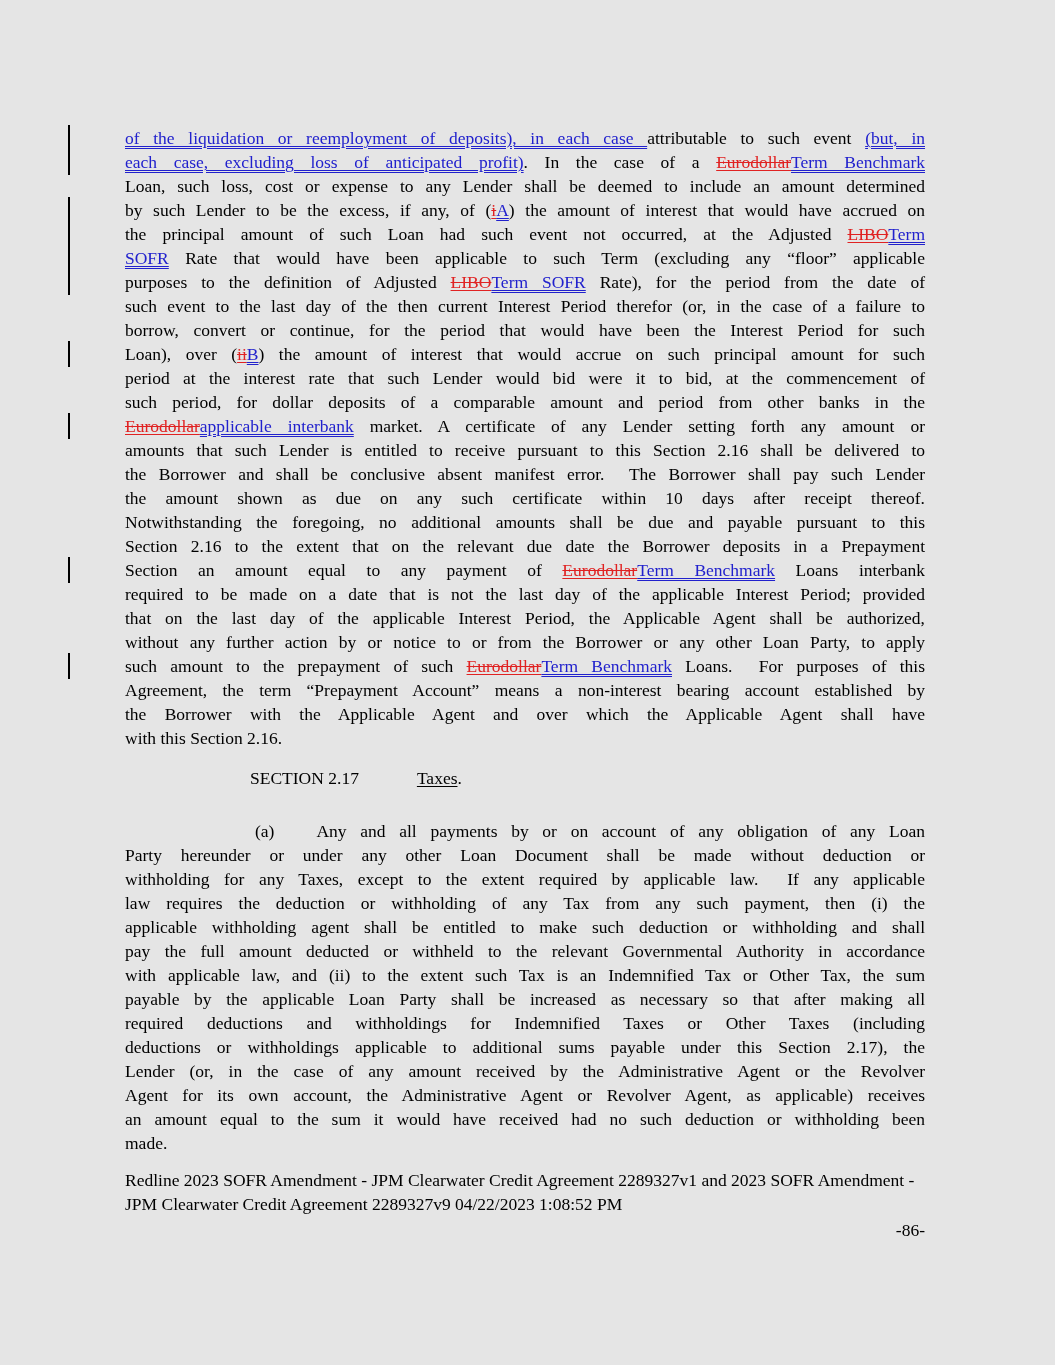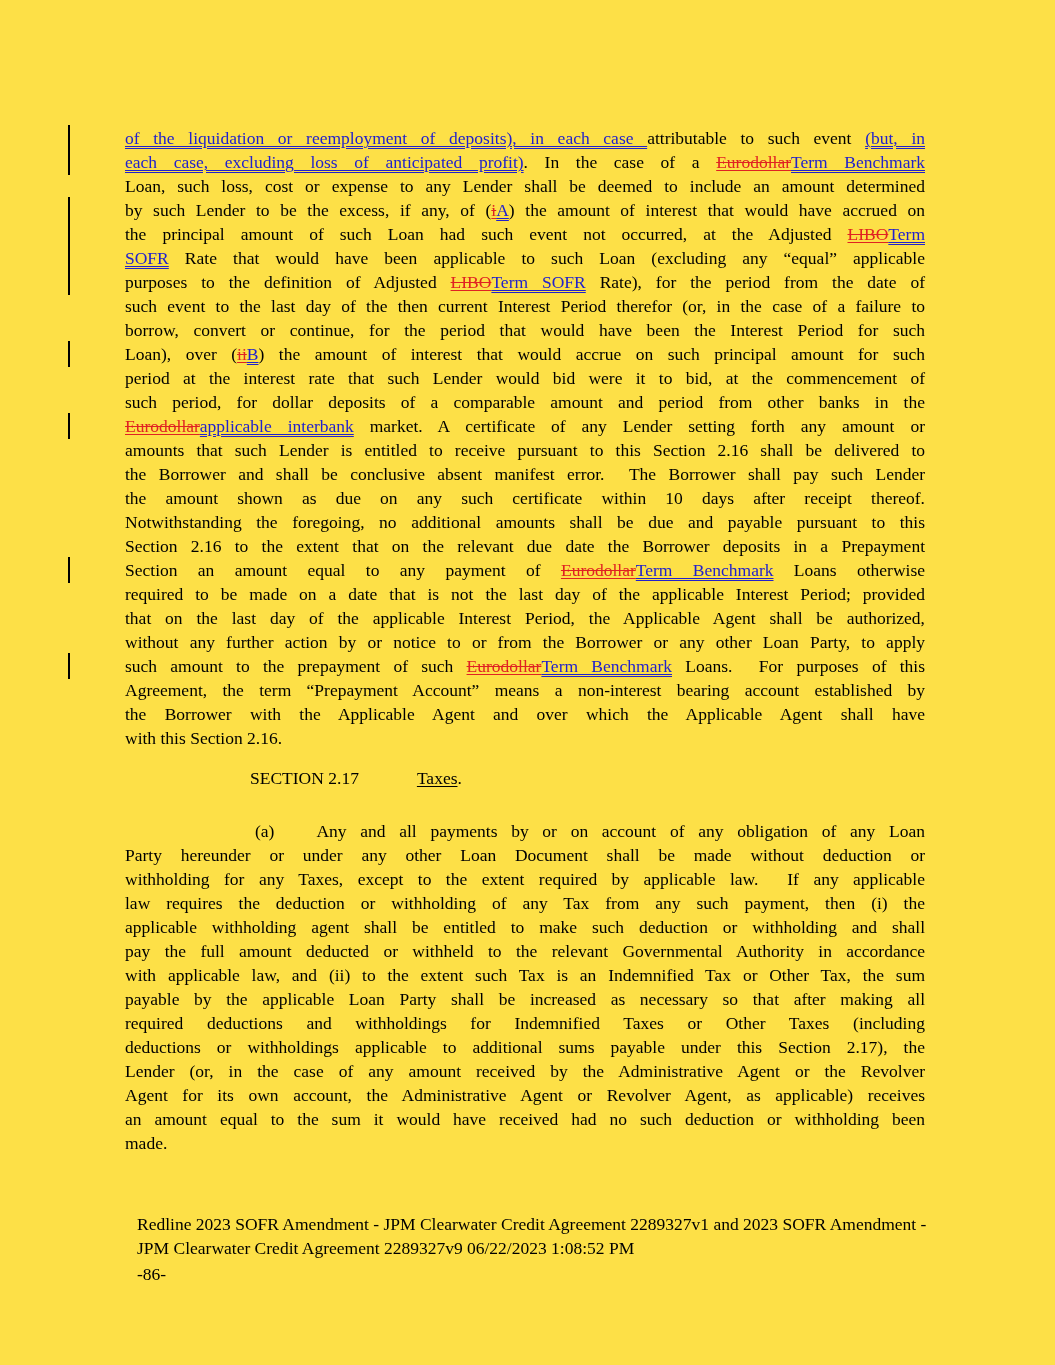--- a/index.html
+++ b/index.html
@@ -1,20 +1,20 @@
 <!DOCTYPE html>
 <html style="--ins-color: #2121cd; --del-color: #e02222; --text-color: #000000; --bar-color: #000000;"><head>
 <meta charset="utf-8">
 <style>
   html, body { margin: 0; padding: 0; background: #ffffff; }
   #page {
     position: relative;
     width: 1055px;
     height: 1365px;
-    background: #fde047;
+    background: #e5e5e5;
     font-family: "Liberation Serif", serif;
     font-size: 17.5px;
     color: var(--text-color, #000);
     overflow: hidden;
   }
   #content {
     position: absolute;
     left: 125px;
     top: 126px;
     width: 800px;
@@ -51,53 +51,52 @@
     text-decoration-thickness: 1px;
     text-underline-offset: 2px;
   }
   .run-em { }
   .run-u  { text-decoration: underline; text-decoration-thickness: 1px; text-underline-offset: 2px; }
   .run-tab { display: inline-block; }
   #heading-block { margin-top: 16px; margin-bottom: 29px; }
   #footer {
     position: absolute;
     left: 125px;
-    top: 1212px;
+    top: 1168px;
     width: 800px;
     line-height: 24px;
-    margin-left: 12px;
   }
   .footer-line { text-align: left; }
-  .page-number { text-align: left; margin-top: 2px; }
+  .page-number { text-align: right; margin-top: 2px; }
 </style>
 </head>
 <body>
 
 <div id="page">
   <div id="content">
     <div>
         <div class="line bar"><span class="run-i">of the liquidation or reemployment of deposits), in each case </span><span class="run-n">attributable to such event </span><span class="run-i">(but, in</span></div>
         <div class="line bar"><span class="run-i">each case, excluding loss of anticipated profit)</span><span class="run-n">. In the case of a </span><span class="run-d">Eurodollar</span><span class="run-i">Term Benchmark</span></div>
         <div class="line"><span class="run-n">Loan, such loss, cost or expense to any Lender shall be deemed to include an amount determined</span></div>
         <div class="line bar"><span class="run-n">by such Lender to be the excess, if any, of (</span><span class="run-d">i</span><span class="run-i">A</span><span class="run-n">) the amount of interest that would have accrued on</span></div>
         <div class="line bar"><span class="run-n">the principal amount of such Loan had such event not occurred, at the Adjusted </span><span class="run-d">LIBO</span><span class="run-i">Term</span></div>
-        <div class="line bar"><span class="run-i">SOFR</span><span class="run-n"> Rate that would have been applicable to such Loan (excluding any “equal” applicable</span></div>
+        <div class="line bar"><span class="run-i">SOFR</span><span class="run-n"> Rate that would have been applicable to such Term (excluding any “floor” applicable</span></div>
         <div class="line bar"><span class="run-n">purposes to the definition of Adjusted </span><span class="run-d">LIBO</span><span class="run-i">Term SOFR</span><span class="run-n"> Rate), for the period from the date of</span></div>
         <div class="line"><span class="run-n">such event to the last day of the then current Interest Period therefor (or, in the case of a failure to</span></div>
         <div class="line"><span class="run-n">borrow, convert or continue, for the period that would have been the Interest Period for such</span></div>
         <div class="line bar"><span class="run-n">Loan), over (</span><span class="run-d">ii</span><span class="run-i">B</span><span class="run-n">) the amount of interest that would accrue on such principal amount for such</span></div>
         <div class="line"><span class="run-n">period at the interest rate that such Lender would bid were it to bid, at the commencement of</span></div>
         <div class="line"><span class="run-n">such period, for dollar deposits of a comparable amount and period from other banks in the</span></div>
         <div class="line bar"><span class="run-d">Eurodollar</span><span class="run-i">applicable interbank</span><span class="run-n"> market. A certificate of any Lender setting forth any amount or</span></div>
         <div class="line"><span class="run-n">amounts that such Lender is entitled to receive pursuant to this Section 2.16 shall be delivered to</span></div>
         <div class="line"><span class="run-n">the Borrower and shall be conclusive absent manifest error.&nbsp; The Borrower shall pay such Lender</span></div>
         <div class="line"><span class="run-n">the amount shown as due on any such certificate within 10 days after receipt thereof.</span></div>
         <div class="line"><span class="run-n">Notwithstanding the foregoing, no additional amounts shall be due and payable pursuant to this</span></div>
         <div class="line"><span class="run-n">Section 2.16 to the extent that on the relevant due date the Borrower deposits in a Prepayment</span></div>
-        <div class="line bar"><span class="run-n">Section an amount equal to any payment of </span><span class="run-d">Eurodollar</span><span class="run-i">Term Benchmark</span><span class="run-n"> Loans otherwise</span></div>
+        <div class="line bar"><span class="run-n">Section an amount equal to any payment of </span><span class="run-d">Eurodollar</span><span class="run-i">Term Benchmark</span><span class="run-n"> Loans interbank</span></div>
         <div class="line"><span class="run-n">required to be made on a date that is not the last day of the applicable Interest Period; </span><span class="run-em">provided</span></div>
         <div class="line"><span class="run-n">that on the last day of the applicable Interest Period, the Applicable Agent shall be authorized,</span></div>
         <div class="line"><span class="run-n">without any further action by or notice to or from the Borrower or any other Loan Party, to apply</span></div>
         <div class="line bar"><span class="run-n">such amount to the prepayment of such </span><span class="run-d">Eurodollar</span><span class="run-i">Term Benchmark</span><span class="run-n"> Loans.&nbsp; For purposes of this</span></div>
         <div class="line"><span class="run-n">Agreement, the term “Prepayment Account” means a non-interest bearing account established by</span></div>
         <div class="line"><span class="run-n">the Borrower with the Applicable Agent and over which the Applicable Agent shall have</span></div>
         <div class="line last"><span class="run-n">with this Section 2.16.</span></div>
       </div>
     <div id="heading-block">
         <div class="line last" style="padding-left: 125px;"><span class="run-n">SECTION 2.17</span><span class="run-tab" style="width: 58px;">​</span><span class="run-u">Taxes</span><span class="run-n">.</span></div>
@@ -114,16 +113,16 @@
         <div class="line"><span class="run-n">required deductions and withholdings for Indemnified Taxes or Other Taxes (including</span></div>
         <div class="line"><span class="run-n">deductions or withholdings applicable to additional sums payable under this Section 2.17), the</span></div>
         <div class="line"><span class="run-n">Lender (or, in the case of any amount received by the Administrative Agent or the Revolver</span></div>
         <div class="line"><span class="run-n">Agent for its own account, the Administrative Agent or Revolver Agent, as applicable) receives</span></div>
         <div class="line"><span class="run-n">an amount equal to the sum it would have received had no such deduction or withholding been</span></div>
         <div class="line last"><span class="run-n">made.</span></div>
       </div>
   </div>
   <div id="footer">
     <div class="footer-line">Redline 2023 SOFR Amendment - JPM Clearwater Credit Agreement 2289327v1 and 2023 SOFR Amendment -</div>
-    <div class="footer-line">JPM Clearwater Credit Agreement 2289327v9 06/22/2023 1:08:52 PM</div>
+    <div class="footer-line">JPM Clearwater Credit Agreement 2289327v9 04/22/2023 1:08:52 PM</div>
     <div class="page-number">-86-</div>
   </div>
 </div>
 
 </body></html>

